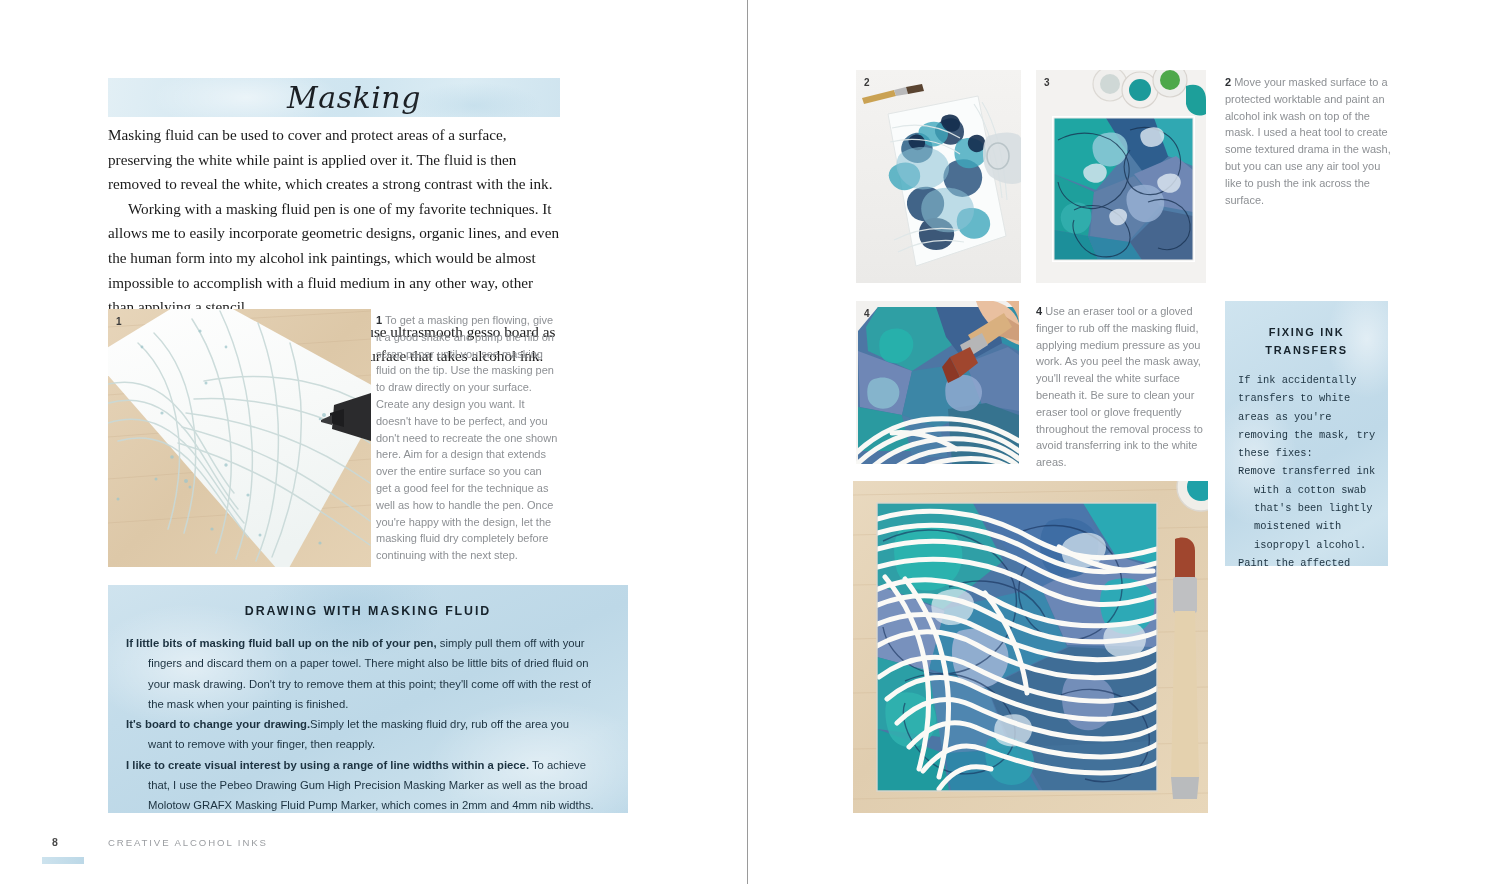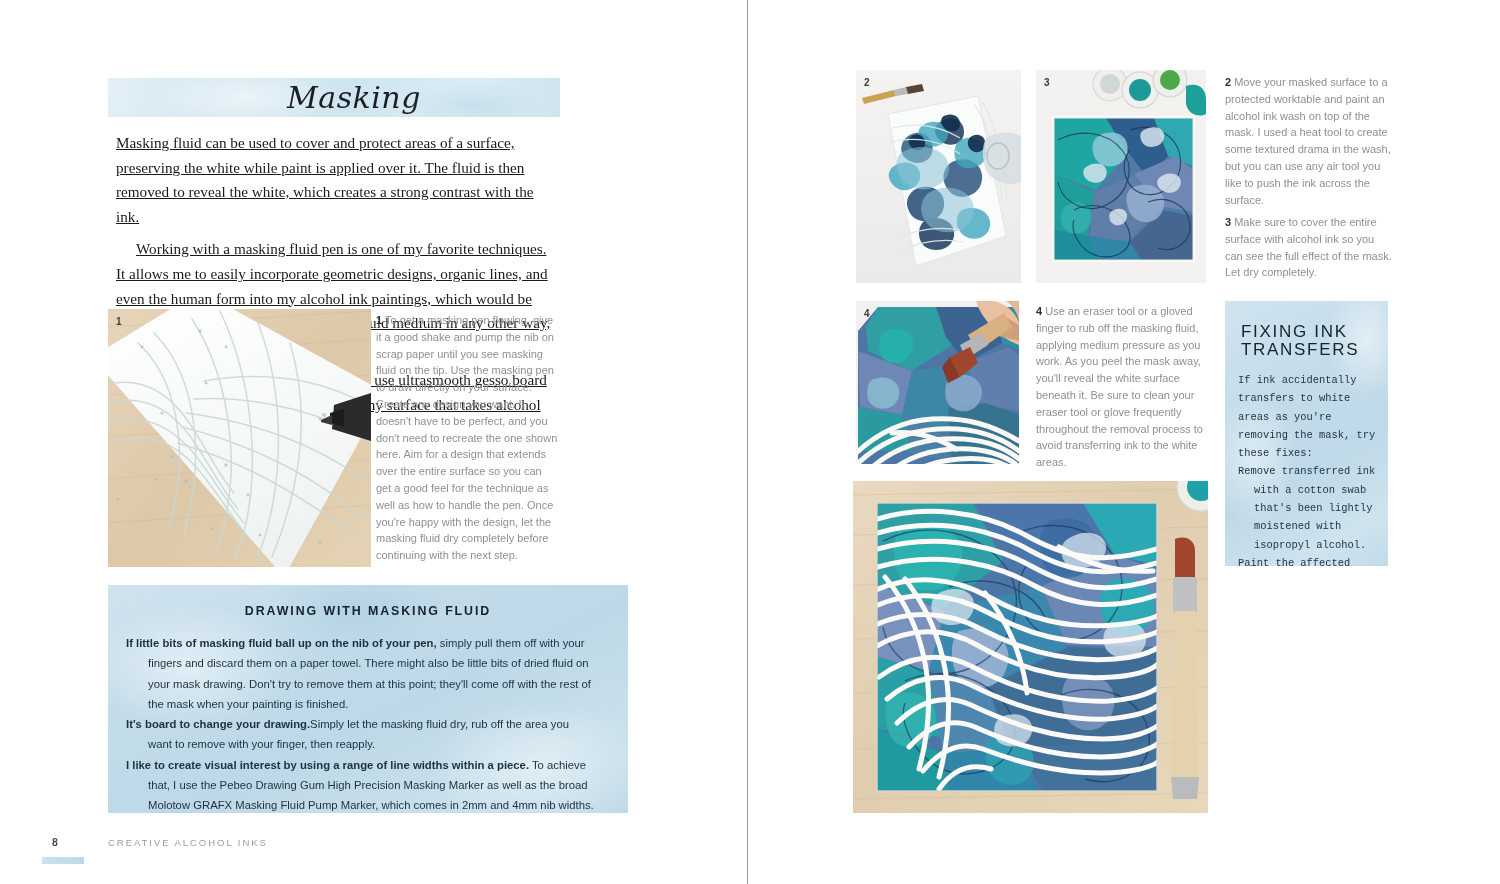--- a/index.html
+++ b/index.html
@@ -39,21 +39,21 @@
     font-style:italic;font-size:30px;color:#1b1f24;letter-spacing:.5px;
     padding-left:40px;box-sizing:border-box;
   }
 
   
   .body-copy{
     position:absolute;left:108px;top:123px;width:452px;
     font-family:"Liberation Serif", serif;
     font-size:15.2px;line-height:24.6px;color:#1a1a1a;text-align:left;
   }
-  .body-copy p{margin:8px;text-decoration:underline;}
+  .body-copy p{margin:0;}
   .body-copy p.indent{text-indent:20px;}
 
   
   .photo{position:absolute;overflow:hidden;background:#efefef;}
   .ph1{left:108px;top:309px;width:263px;height:258px;}
 
   .stepnum{
     position:absolute;z-index:9;font-family:"Liberation Sans",sans-serif;
     font-weight:700;font-size:10px;color:#3a3a3a;
   }
@@ -117,23 +117,23 @@
   .fixbox{
     position:absolute;left:477px;top:301px;width:163px;height:265px;
     background:linear-gradient(150deg,#cfe4ef 0%,#c4dcea 35%,#bfd9e8 60%,#cee3ee 85%,#c2dbe9 100%);
     overflow:hidden;
   }
   .fixbox .wc1{position:absolute;left:-10%;top:35%;width:55%;height:50%;
     background:radial-gradient(ellipse at center,rgba(255,255,255,.45),rgba(255,255,255,0) 70%);}
   .fixbox .wc2{position:absolute;right:-12%;top:-8%;width:50%;height:45%;
     background:radial-gradient(ellipse at center,rgba(255,255,255,.5),rgba(255,255,255,0) 70%);}
   .fix-title{
-    position:relative;margin:22px 16px 0 16px;
-    font-family:"Liberation Sans",sans-serif;font-weight:400;
-    font-size:17px;letter-spacing:1.7px;line-height:18px;color:#16232c;
+    position:relative;text-align:center;margin:22px 16px 0 16px;
+    font-family:"Liberation Sans",sans-serif;font-weight:700;
+    font-size:11px;letter-spacing:1.7px;line-height:18px;color:#16232c;
   }
   .fix-body{
     position:relative;margin:12px 11px 0 13px;
     font-family:Liberation Mono, monospace;
     font-size:10.4px;line-height:18.3px;color:#1c3240;
   }
   .fix-body p{margin:0;padding-left:16px;text-indent:-16px;}
   .fix-body p.flat{padding-left:0;text-indent:0;}
 
   
@@ -490,24 +490,20 @@
           <circle cx="348" cy="6" r="14" fill="#1fa1a8"></circle>
         </g>
       </svg>
     </div>
 
     <div class="cap cap2">
       <b>2</b>
       <span>Move your masked surface to a protected worktable and paint an alcohol ink wash on top of the mask. I used a heat tool to create some textured drama in the wash, but you can use any air tool you like to push the ink across the surface.</span>
     </div>
 
-    <div class="cap cap3">
-      <b>3</b>
-      <span>Make sure to cover the entire surface with alcohol ink so you can see the full effect of the mask. Let dry completely.</span>
-    </div>
 
     <div class="cap cap4">
       <b>4</b>
       <span>Use an eraser tool or a gloved finger to rub off the masking fluid, applying medium pressure as you work. As you peel the mask away, you'll reveal the white surface beneath it. Be sure to clean your eraser tool or glove frequently throughout the removal process to avoid transferring ink to the white areas.</span>
     </div>
 
     <div class="fixbox">
       <div class="wc1"></div>
       <div class="wc2"></div>
       <div class="fix-title">FIXING INK TRANSFERS</div>

